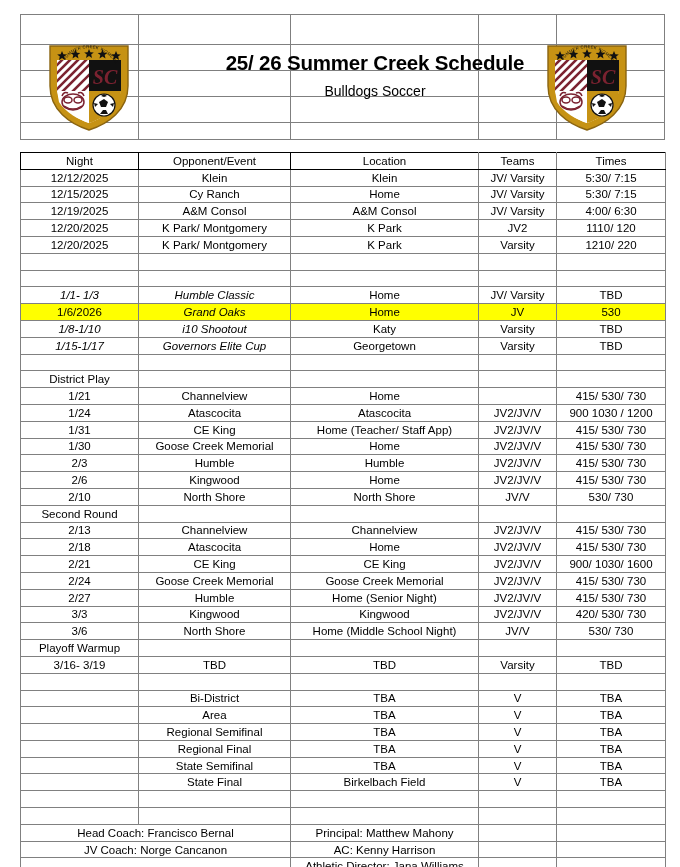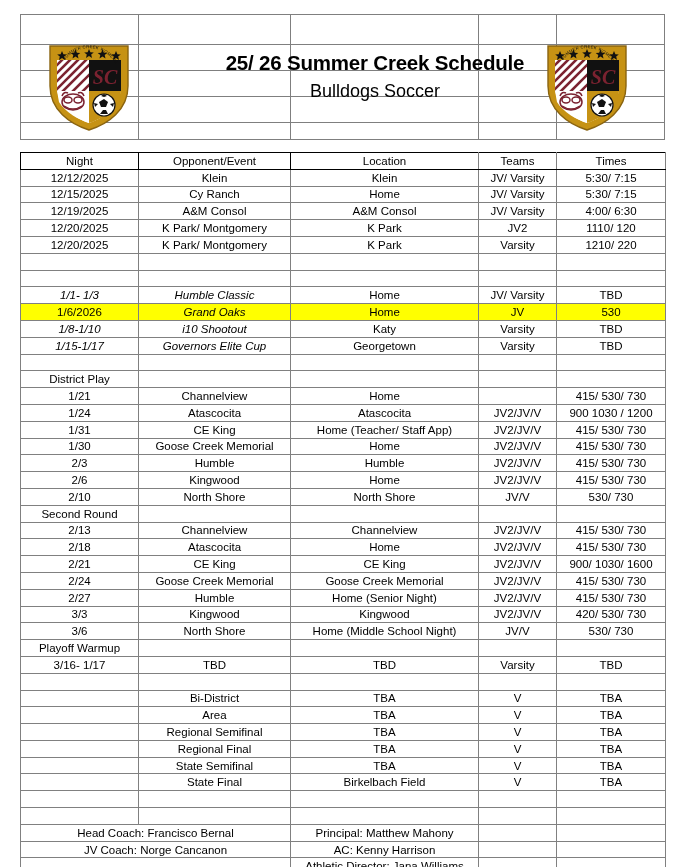--- a/index.html
+++ b/index.html
@@ -24,21 +24,21 @@
   .titles{
     position:absolute;left:118px;top:36px;width:474px;
     text-align:center;z-index:5;
   }
   .title-main{
     font-size:20.5px;font-weight:bold;letter-spacing:-0.2px;
     line-height:26px;white-space:nowrap;
     font-family:"Liberation Sans", sans-serif;
   }
   .title-sub{
-    font-size:18px;font-weight:normal;line-height:26px;
+    font-size:14px;font-weight:normal;line-height:26px;
     white-space:nowrap;margin-top:2px;
   }
 
   .crest{position:absolute;width:86px;height:92px;z-index:6;}
   .crest.left{left:26px;top:26px;}
   .crest.right{left:524px;top:26px;}
 
   
   table.sched{
     position:absolute;left:20px;top:152px;
@@ -429,21 +429,21 @@
           <td class="c5">530/ 730</td>
         </tr>
         <tr class="sect">
           <td class="c1 bold">Playoff Warmup</td>
           <td class="c2"></td>
           <td class="c3"></td>
           <td class="c4"></td>
           <td class="c5"></td>
         </tr>
         <tr>
-          <td class="c1">3/16- 1/17</td>
+          <td class="c1">3/16- 3/19</td>
           <td class="c2">TBD</td>
           <td class="c3">TBD</td>
           <td class="c4">Varsity</td>
           <td class="c5">TBD</td>
         </tr>
         <tr class="spacer">
           <td class="c1"></td>
           <td class="c2"></td>
           <td class="c3"></td>
           <td class="c4"></td>

